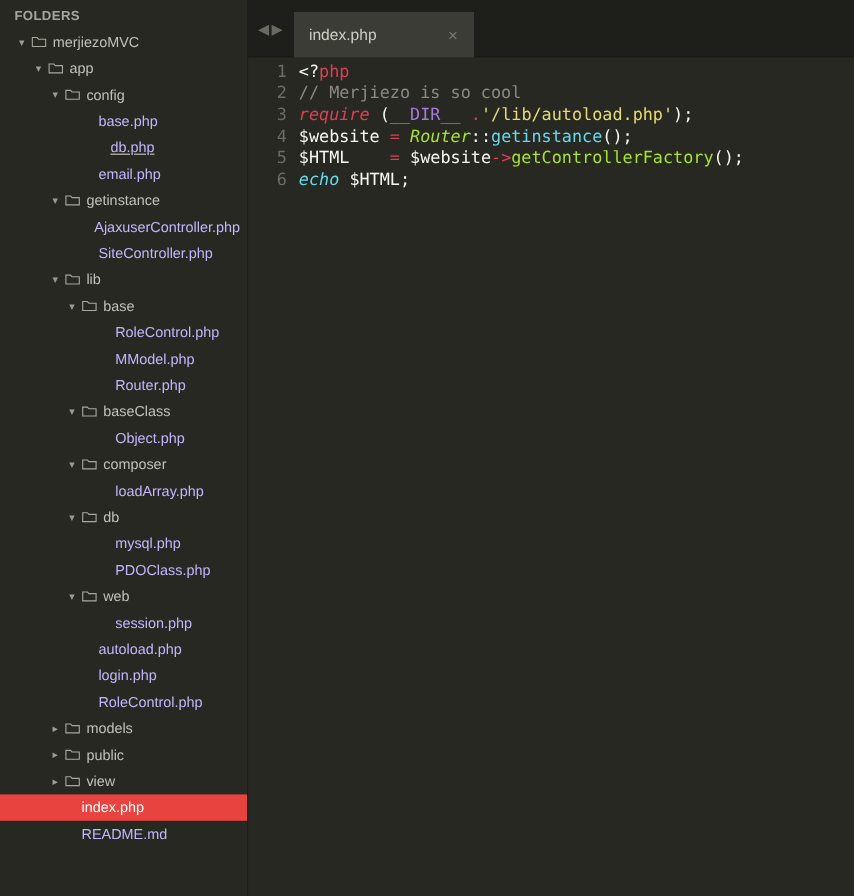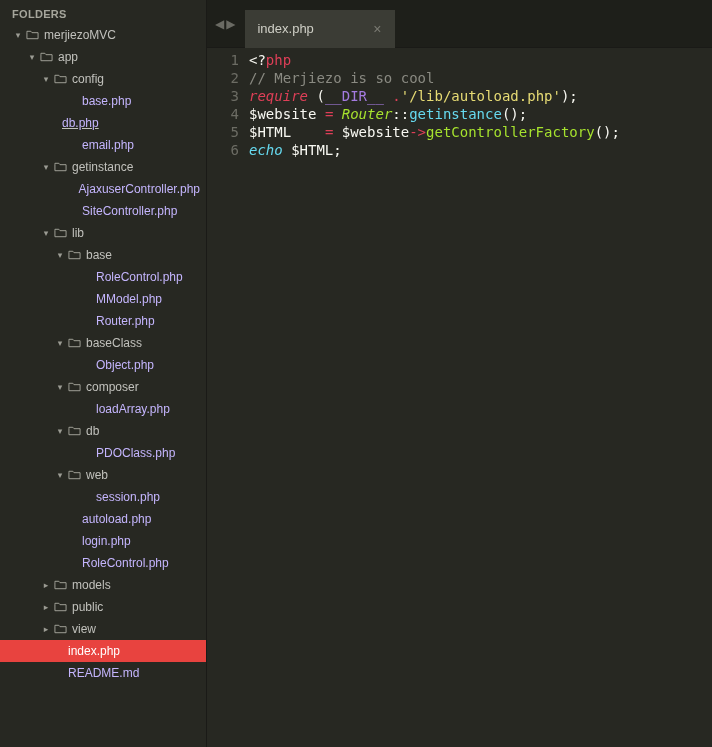--- a/index.html
+++ b/index.html
@@ -167,21 +167,21 @@
             <path d="M1 2.5 L1 9 L13 9 L13 2.5 L6.5 2.5 L5.2 1 L1 1 Z"></path>
           </svg>
         </span>
         <span class="label">config</span>
       </div>
       <div class="tree-row file" style="padding-left: 54px;">
         <span class="disclosure"></span>
         <span style="width: 16px; display: inline-block;"></span>
         <span class="label">base.php</span>
       </div>
-      <div class="tree-row file" style="padding-left: 34px; text-decoration: underline;">
+      <div class="tree-row file" style="padding-left: 64px; text-decoration: underline;">
         <span class="disclosure"></span>
         <span style="width: 16px; display: inline-block;"></span>
         <span class="label">db.php</span>
       </div>
       <div class="tree-row file" style="padding-left: 54px;">
         <span class="disclosure"></span>
         <span style="width: 16px; display: inline-block;"></span>
         <span class="label">email.php</span>
       </div>
       <div class="tree-row folder" style="padding-left: 40px;">
@@ -265,20 +265,25 @@
         <span class="label">loadArray.php</span>
       </div>
       <div class="tree-row folder" style="padding-left: 54px;">
         <span class="disclosure">▾</span>
         <span class="folder-icon" style="color: rgb(168, 168, 158);">
           <svg viewBox="0 0 14 10" fill="none" stroke="currentColor" stroke-width="1">
             <path d="M1 2.5 L1 9 L13 9 L13 2.5 L6.5 2.5 L5.2 1 L1 1 Z"></path>
           </svg>
         </span>
         <span class="label">db</span>
+      </div>
+      <div class="tree-row file" style="padding-left: 68px;">
+        <span class="disclosure"></span>
+        <span style="width: 16px; display: inline-block;"></span>
+        <span class="label">mysql.php</span>
       </div>
       <div class="tree-row file" style="padding-left: 68px;">
         <span class="disclosure"></span>
         <span style="width: 16px; display: inline-block;"></span>
         <span class="label">PDOClass.php</span>
       </div>
       <div class="tree-row folder" style="padding-left: 54px;">
         <span class="disclosure">▾</span>
         <span class="folder-icon" style="color: rgb(168, 168, 158);">
           <svg viewBox="0 0 14 10" fill="none" stroke="currentColor" stroke-width="1">

